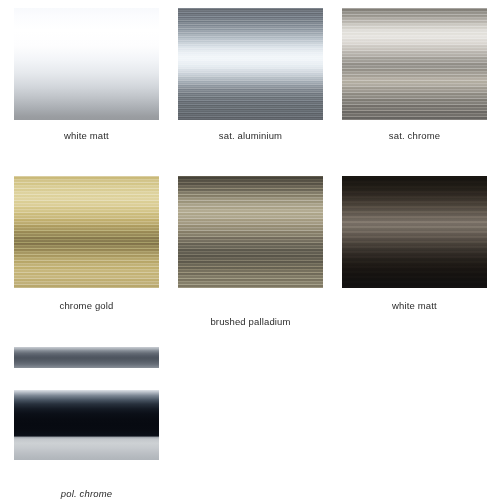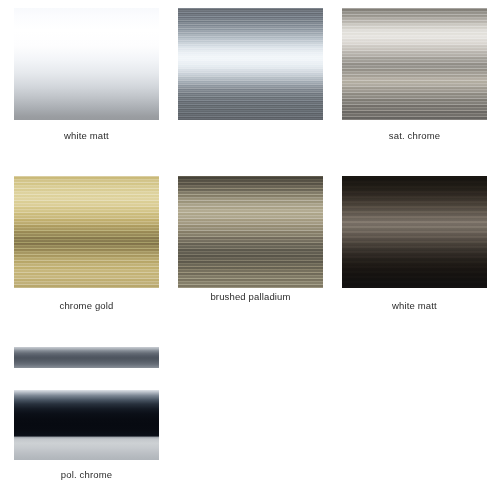--- a/index.html
+++ b/index.html
@@ -118,48 +118,49 @@
       <div class="streaks"></div>
     </div>
   </div>
   <div class="swatch-label" style="left:14px; top:130px;">white matt</div>
 
   <div class="swatch-cell" style="left:178px; top:8px;">
     <div class="swatch" style="background: linear-gradient(rgb(109, 115, 122) 0%, rgb(112, 119, 128) 6%, rgb(126, 134, 143) 12%, rgb(153, 162, 171) 20%, rgb(188, 197, 205) 28%, rgb(221, 228, 234) 35%, rgb(238, 243, 247) 41%, rgb(243, 247, 250) 45%, rgb(231, 237, 242) 52%, rgb(204, 211, 218) 59%, rgb(168, 176, 184) 66%, rgb(138, 145, 153) 72%, rgb(118, 125, 132) 78%, rgb(107, 113, 120) 85%, rgb(102, 108, 114) 93%, rgb(99, 104, 110) 100%);">
       <div class="streaks fine on"></div>
     </div>
   </div>
+  <div class="swatch-label" style="left:178px; top:130px;">sat. aluminium</div>
 
   <div class="swatch-cell" style="left:342px; top:8px;">
     <div class="swatch" style="background: linear-gradient(rgb(141, 138, 132) 0%, rgb(157, 154, 147) 5%, rgb(181, 178, 171) 10%, rgb(207, 204, 198) 15%, rgb(226, 224, 219) 20%, rgb(233, 231, 227) 25%, rgb(222, 219, 214) 31%, rgb(199, 195, 189) 38%, rgb(173, 170, 164) 45%, rgb(155, 152, 146) 52%, rgb(166, 162, 154) 58%, rgb(184, 179, 169) 63%, rgb(189, 184, 173) 66%, rgb(170, 166, 157) 72%, rgb(150, 147, 140) 79%, rgb(133, 130, 124) 87%, rgb(122, 119, 114) 94%, rgb(118, 115, 112) 100%);">
       <div class="streaks coarse on"></div>
     </div>
   </div>
   <div class="swatch-label" style="left:342px; top:130px;">sat. chrome</div>
 
   <div class="swatch-cell" style="left:14px; top:176px;">
     <div class="swatch" style="background: linear-gradient(rgb(207, 192, 134) 0%, rgb(216, 203, 149) 6%, rgb(222, 211, 160) 12%, rgb(226, 216, 168) 18%, rgb(223, 211, 160) 25%, rgb(214, 200, 144) 32%, rgb(200, 184, 126) 40%, rgb(176, 161, 105) 47%, rgb(154, 141, 92) 54%, rgb(142, 130, 84) 59%, rgb(156, 143, 94) 64%, rgb(176, 162, 108) 70%, rgb(192, 177, 121) 76%, rgb(201, 186, 130) 82%, rgb(203, 188, 134) 88%, rgb(198, 183, 130) 94%, rgb(191, 176, 124) 100%);">
       <div class="streaks coarse on"></div>
     </div>
   </div>
   <div class="swatch-label" style="left:14px; top:300px;">chrome gold</div>
 
   <div class="swatch-cell" style="left:178px; top:176px;">
     <div class="swatch" style="background: linear-gradient(rgb(78, 74, 63) 0%, rgb(93, 88, 75) 5%, rgb(113, 107, 91) 10%, rgb(140, 134, 114) 16%, rgb(165, 158, 136) 22%, rgb(180, 173, 150) 28%, rgb(184, 177, 153) 33%, rgb(176, 168, 145) 39%, rgb(162, 154, 132) 45%, rgb(143, 136, 116) 52%, rgb(124, 118, 102) 58%, rgb(110, 106, 92) 64%, rgb(102, 98, 85) 70%, rgb(108, 103, 88) 76%, rgb(120, 114, 95) 82%, rgb(131, 125, 105) 88%, rgb(139, 133, 112) 94%, rgb(141, 135, 114) 100%);">
       <div class="streaks coarse on"></div>
     </div>
   </div>
-  <div class="swatch-label" style="left:178px; top:291px;">brushed palladium</div>
+  <div class="swatch-label" style="left:178px; top:316px;">brushed palladium</div>
 
   <div class="swatch-cell" style="left:342px; top:176px;">
     <div class="swatch" style="background: linear-gradient(rgb(23, 20, 15) 0%, rgb(27, 24, 19) 5%, rgb(36, 31, 25) 11%, rgb(52, 45, 38) 18%, rgb(74, 66, 57) 25%, rgb(96, 88, 78) 32%, rgb(115, 106, 96) 38%, rgb(125, 116, 106) 42%, rgb(117, 108, 98) 47%, rgb(99, 90, 81) 53%, rgb(76, 69, 61) 60%, rgb(55, 49, 43) 67%, rgb(39, 34, 29) 74%, rgb(28, 24, 20) 81%, rgb(22, 19, 16) 88%, rgb(19, 17, 16) 94%, rgb(18, 16, 16) 100%);">
       <div class="streaks soft on"></div>
     </div>
   </div>
   <div class="swatch-label" style="left:342px; top:300px;">white matt</div>
 
   <div class="chrome-strip-top" style="left: 14px; top: 347px; background: linear-gradient(rgb(201, 205, 211) 0%, rgb(174, 180, 187) 8%, rgb(132, 139, 148) 18%, rgb(101, 108, 118) 30%, rgb(84, 91, 102) 42%, rgb(77, 84, 94) 52%, rgb(82, 89, 99) 62%, rgb(91, 98, 108) 72%, rgb(102, 109, 119) 82%, rgb(119, 126, 136) 91%, rgb(138, 145, 153) 100%);"></div>
 
   <div class="chrome-block" style="left: 14px; top: 390px; background: linear-gradient(rgb(223, 227, 232) 0%, rgb(185, 192, 201) 3%, rgb(124, 135, 148) 8%, rgb(74, 86, 100) 14%, rgb(40, 49, 61) 20%, rgb(20, 26, 36) 27%, rgb(11, 15, 23) 34%, rgb(8, 11, 18) 42%, rgb(7, 10, 17) 50%, rgb(8, 11, 18) 58%, rgb(10, 14, 22) 64%, rgb(13, 17, 26) 66%, rgb(154, 160, 167) 67%, rgb(195, 199, 203) 70%, rgb(205, 209, 212) 76%, rgb(198, 202, 206) 83%, rgb(188, 192, 197) 90%, rgb(180, 185, 190) 96%, rgb(176, 181, 187) 100%);"></div>
 
-  <div class="swatch-label" style="left:14px; top:469px;">pol. chrome</div>
+  <div class="swatch-label" style="left:14px; top:488px;font-style:italic;">pol. chrome</div>
 
 </div>
 
 </body></html>

